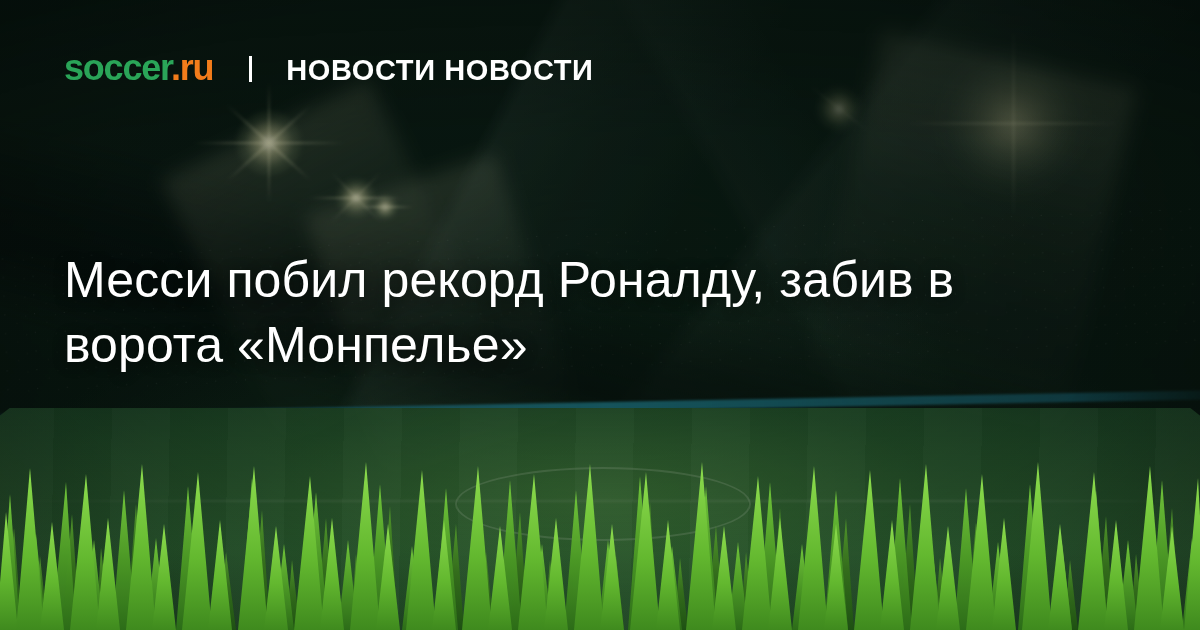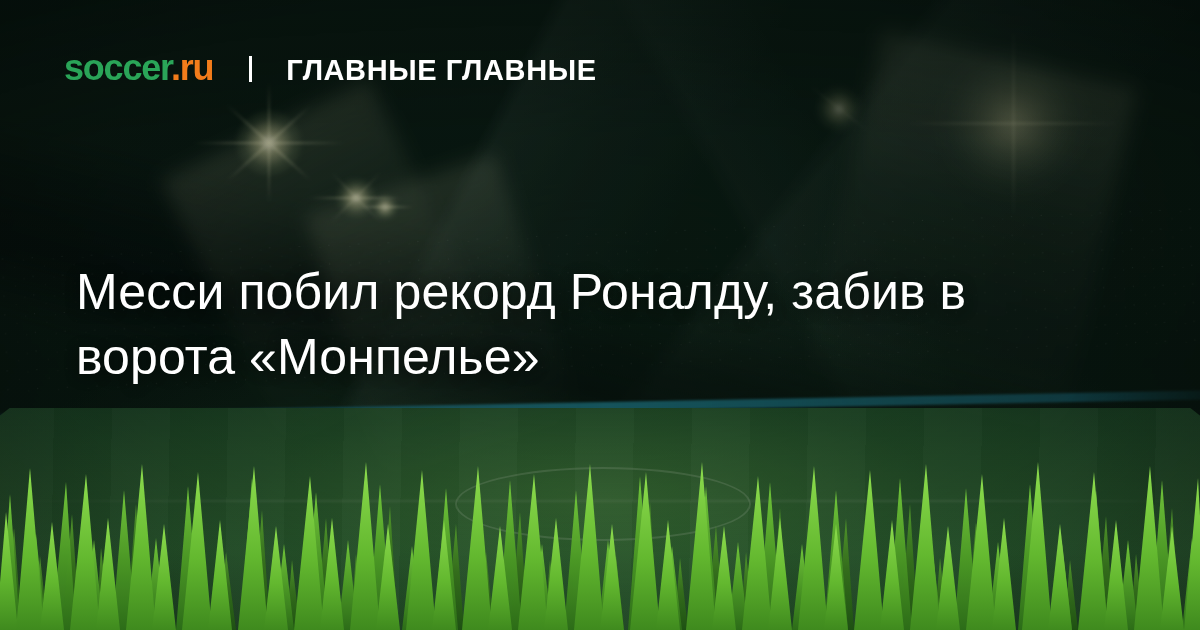--- a/index.html
+++ b/index.html
@@ -224,21 +224,21 @@
     line-height: 1;
     white-space: nowrap;
   }
 
   
   .headline {
     position: absolute;
     left: 64px;
     top: 248px;
     width: 1060px;
-    margin: 12px;
+    margin: 0;
     z-index: 6;
     color: #ffffff;
     font-size: 50px;
     font-weight: normal;
     line-height: 1.30;
     letter-spacing: 0.1px;
     text-shadow: 0 2px 14px rgba(0,0,0,0.45);
   }
 </style>
 </head>
@@ -299,21 +299,21 @@
     <div class="ray-d1" style="width:70px; height:1.4px; margin-left:-35px; margin-top:-0.7px; transform:rotate(38deg);"></div>
   </div>
 
   <div class="bg-layer vignette"></div>
 
   <div class="header">
     <div class="logo">
       <span class="w-soccer">soccer</span><span class="w-ru">.ru</span>
     </div>
     <span class="sep"></span>
-    <div class="kicker">ГЛАВНЫЕ ГЛАВНЫЕ</div>
+    <div class="kicker">НОВОСТИ НОВОСТИ</div>
   </div>
 
   <h1 class="headline">Месси побил рекорд Роналду, забив в ворота «Монпелье»</h1>
 
   <div class="grass-wrap">
     <svg viewBox="0 0 1200 170" preserveAspectRatio="none" aria-hidden="true">
       <defs>
         <linearGradient id="gb1" x1="0" y1="1" x2="0" y2="0">
           <stop offset="0%" stop-color="#3f8a1e"></stop>
           <stop offset="45%" stop-color="#63b82f"></stop>

